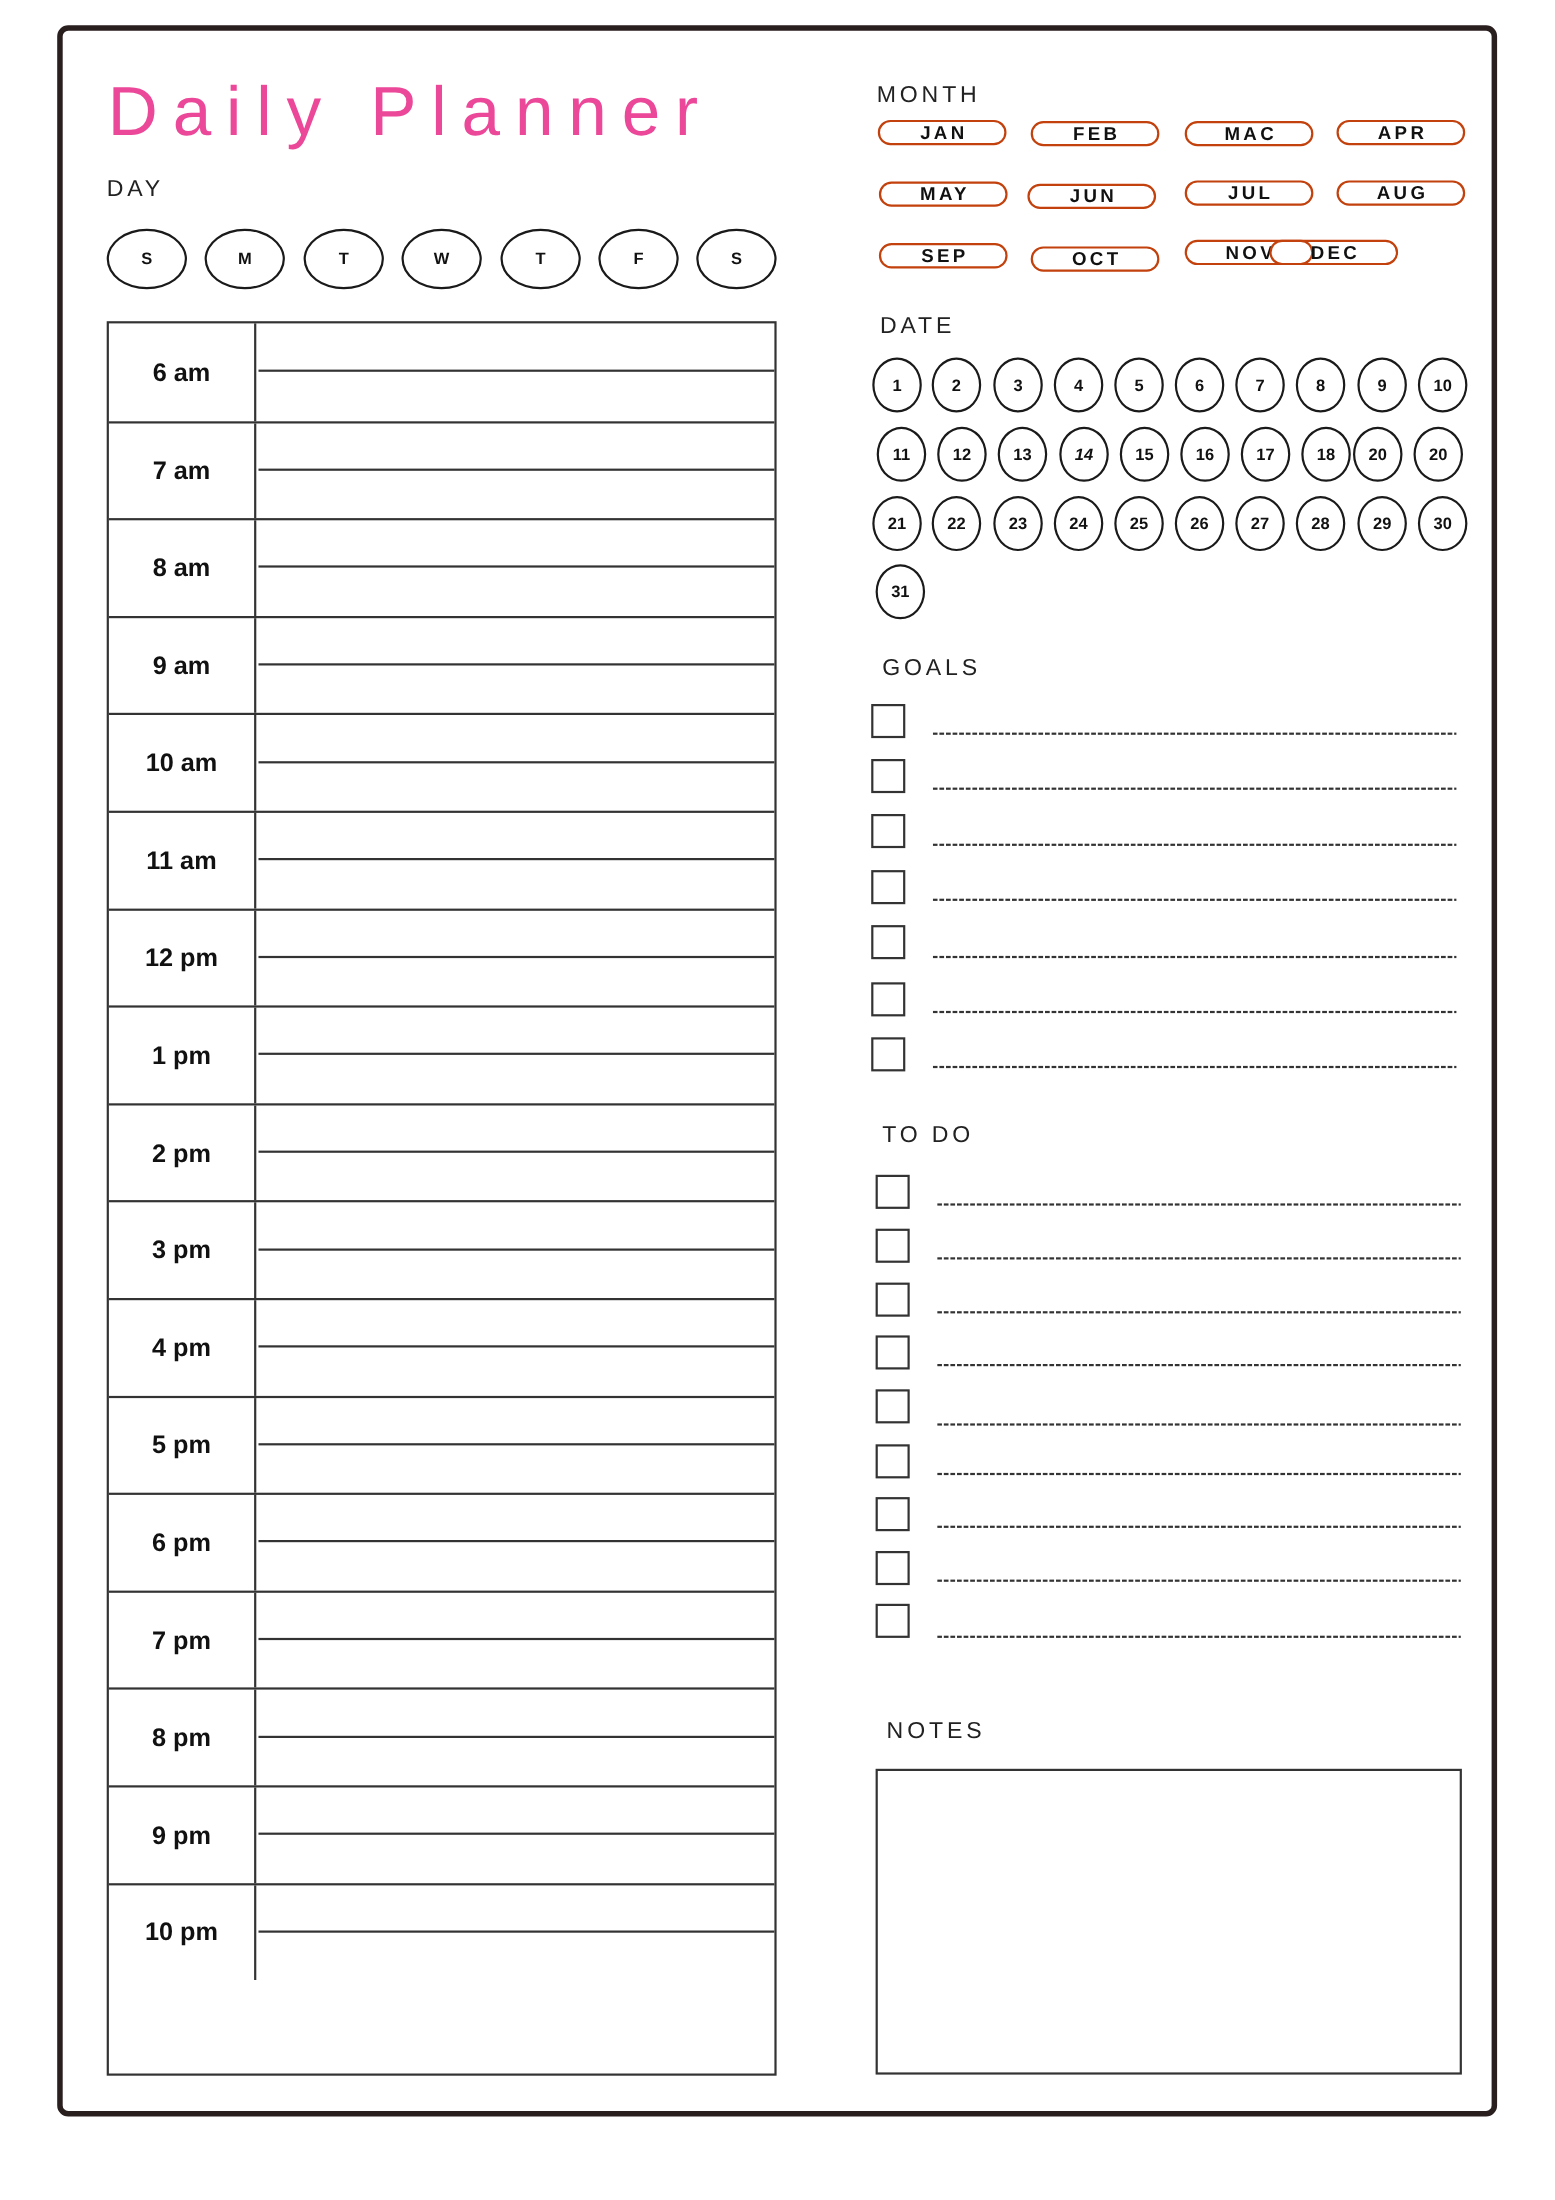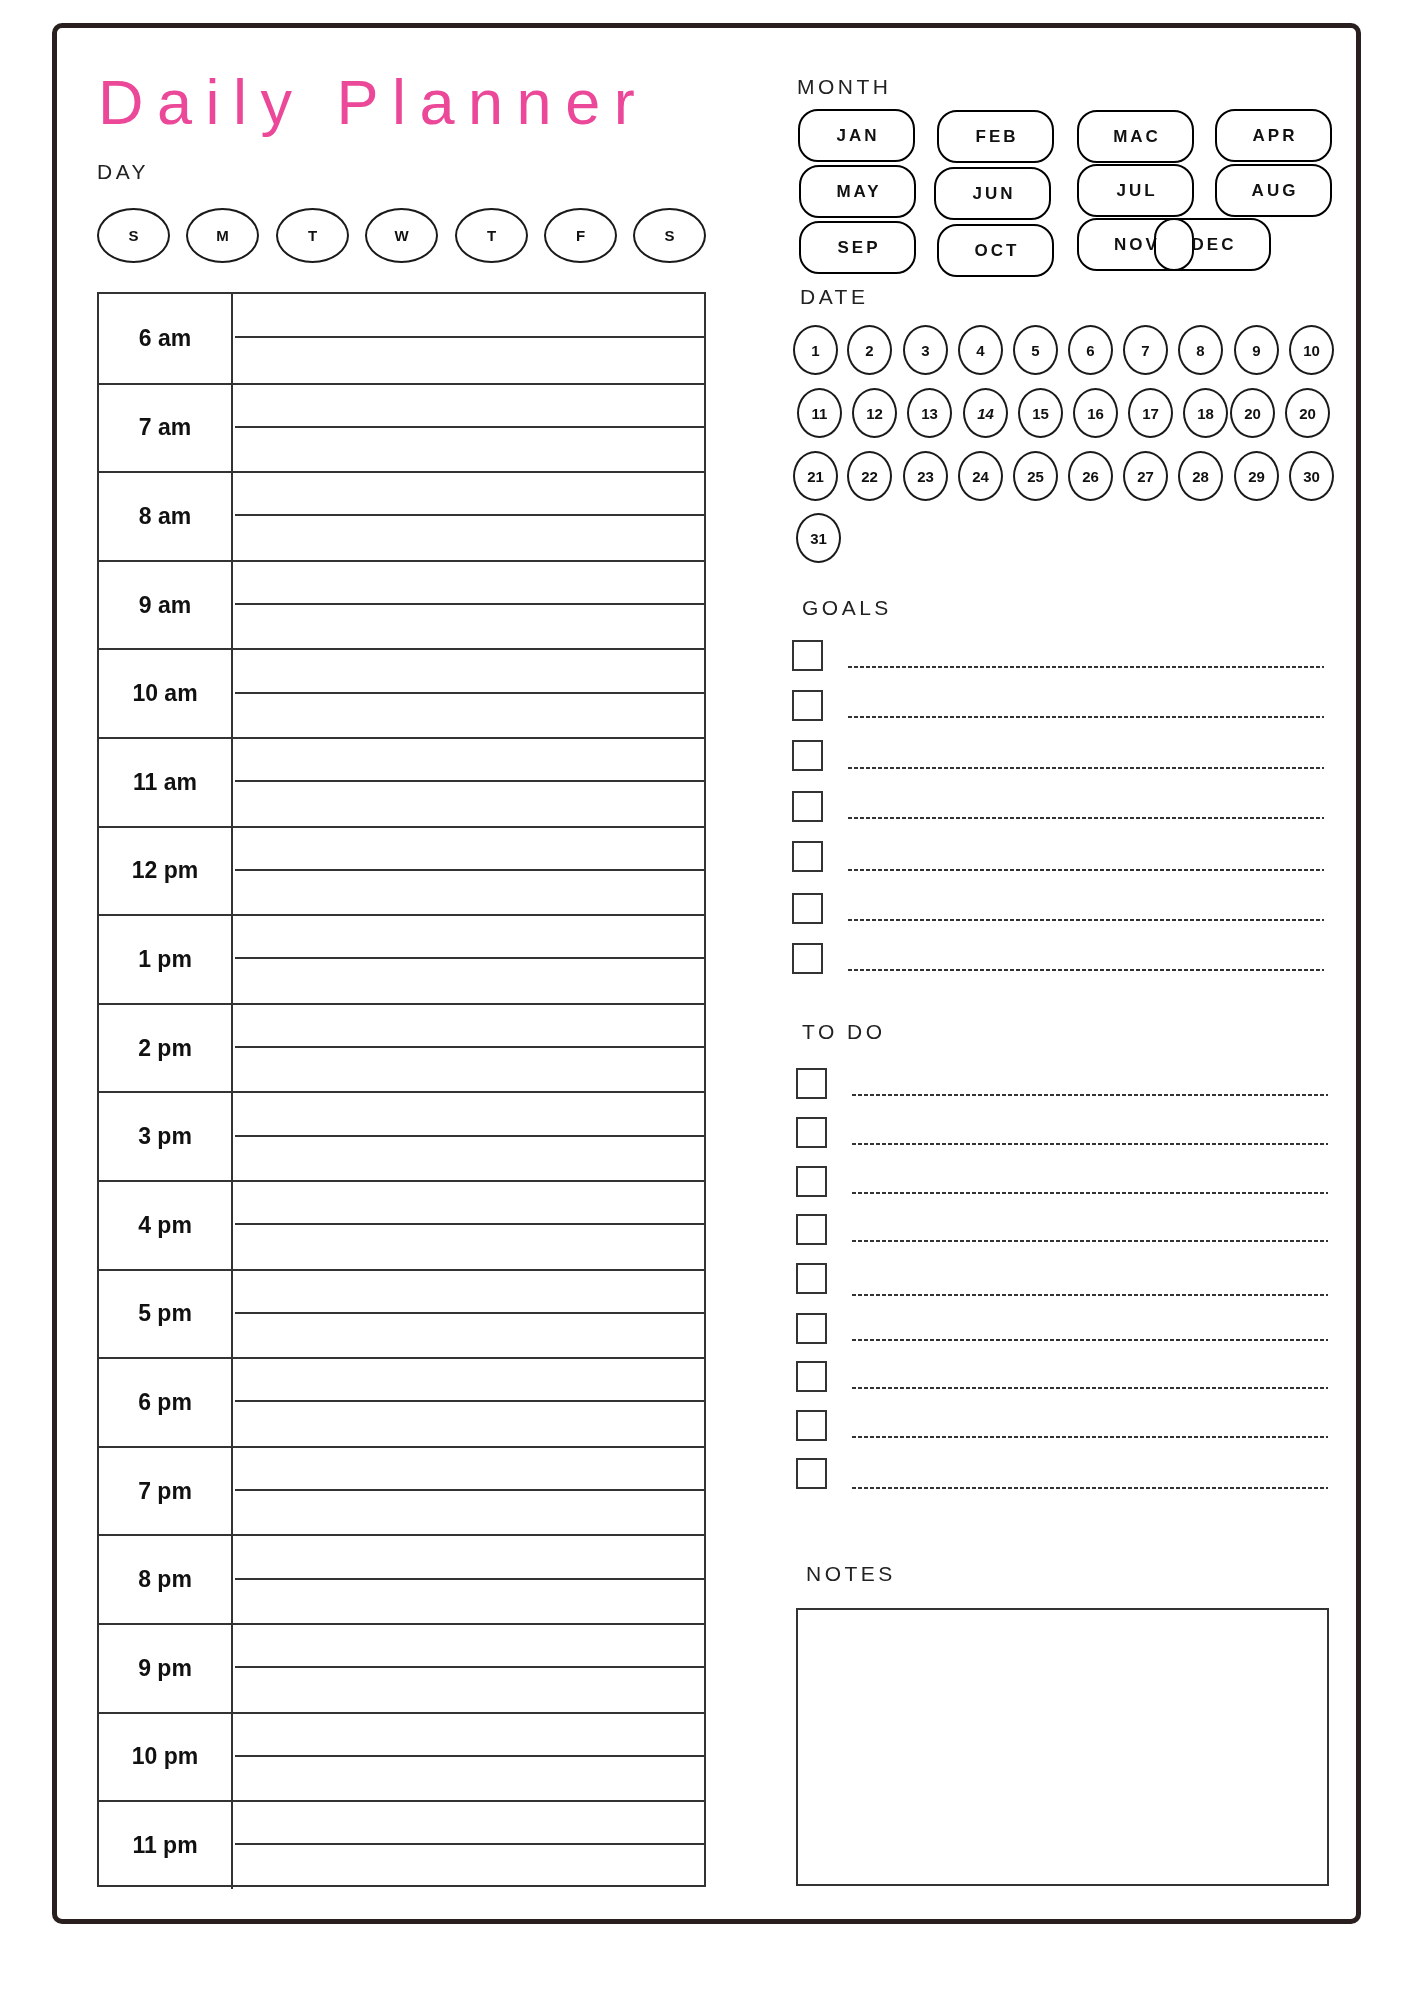--- a/index.html
+++ b/index.html
@@ -47,22 +47,22 @@
   }
   .hour-slot {
     position: absolute; left: 136px; right: 0; height: 50%;
     cursor: text;
   }
   .hour-slot.top { top: 0; border-bottom: 2px solid #333; }
   .hour-slot.bottom { bottom: 0; }
 
   
   .month-pill {
-    position: absolute; width: 117px; height: 53px;
-    border: 2px solid #000000; border-radius: 20px;
+    position: absolute; width: 117px; height: 23px;
+    border: 2px solid #c2410c; border-radius: 20px;
     display: flex; align-items: center; justify-content: center;
     font-size: 17px; font-weight: 700; letter-spacing: 3px; color: #111;
     cursor: pointer; padding-left: 3px;
   }
 
   
   .date-circle {
     position: absolute; width: 45px; height: 50px;
     border: 2px solid #1a1a1a; border-radius: 50%;
     display: flex; align-items: center; justify-content: center;
@@ -181,25 +181,20 @@
     <div class="hour-slot top"></div>
     <div class="hour-slot bottom"></div>
   </div>
   <div class="hour-row" style="top:1329px;">
     <div class="hour-label">9 pm</div>
     <div class="hour-slot top"></div>
     <div class="hour-slot bottom"></div>
   </div>
   <div class="hour-row" style="top:1417.6px;">
     <div class="hour-label">10 pm</div>
-    <div class="hour-slot top"></div>
-    <div class="hour-slot bottom"></div>
-  </div>
-  <div class="hour-row" style="top:1506.2px;">
-    <div class="hour-label">11 pm</div>
     <div class="hour-slot top"></div>
     <div class="hour-slot bottom"></div>
   </div>
 </div>
 
 <div class="section-label" style="left:797px; top:76px;">MONTH</div>
 <div>
   <div class="month-pill" style="left:798px;  top:109px;">JAN</div>
   <div class="month-pill" style="left:937px;  top:110px;">FEB</div>
   <div class="month-pill" style="left:1077px; top:110px;">MAC</div>

